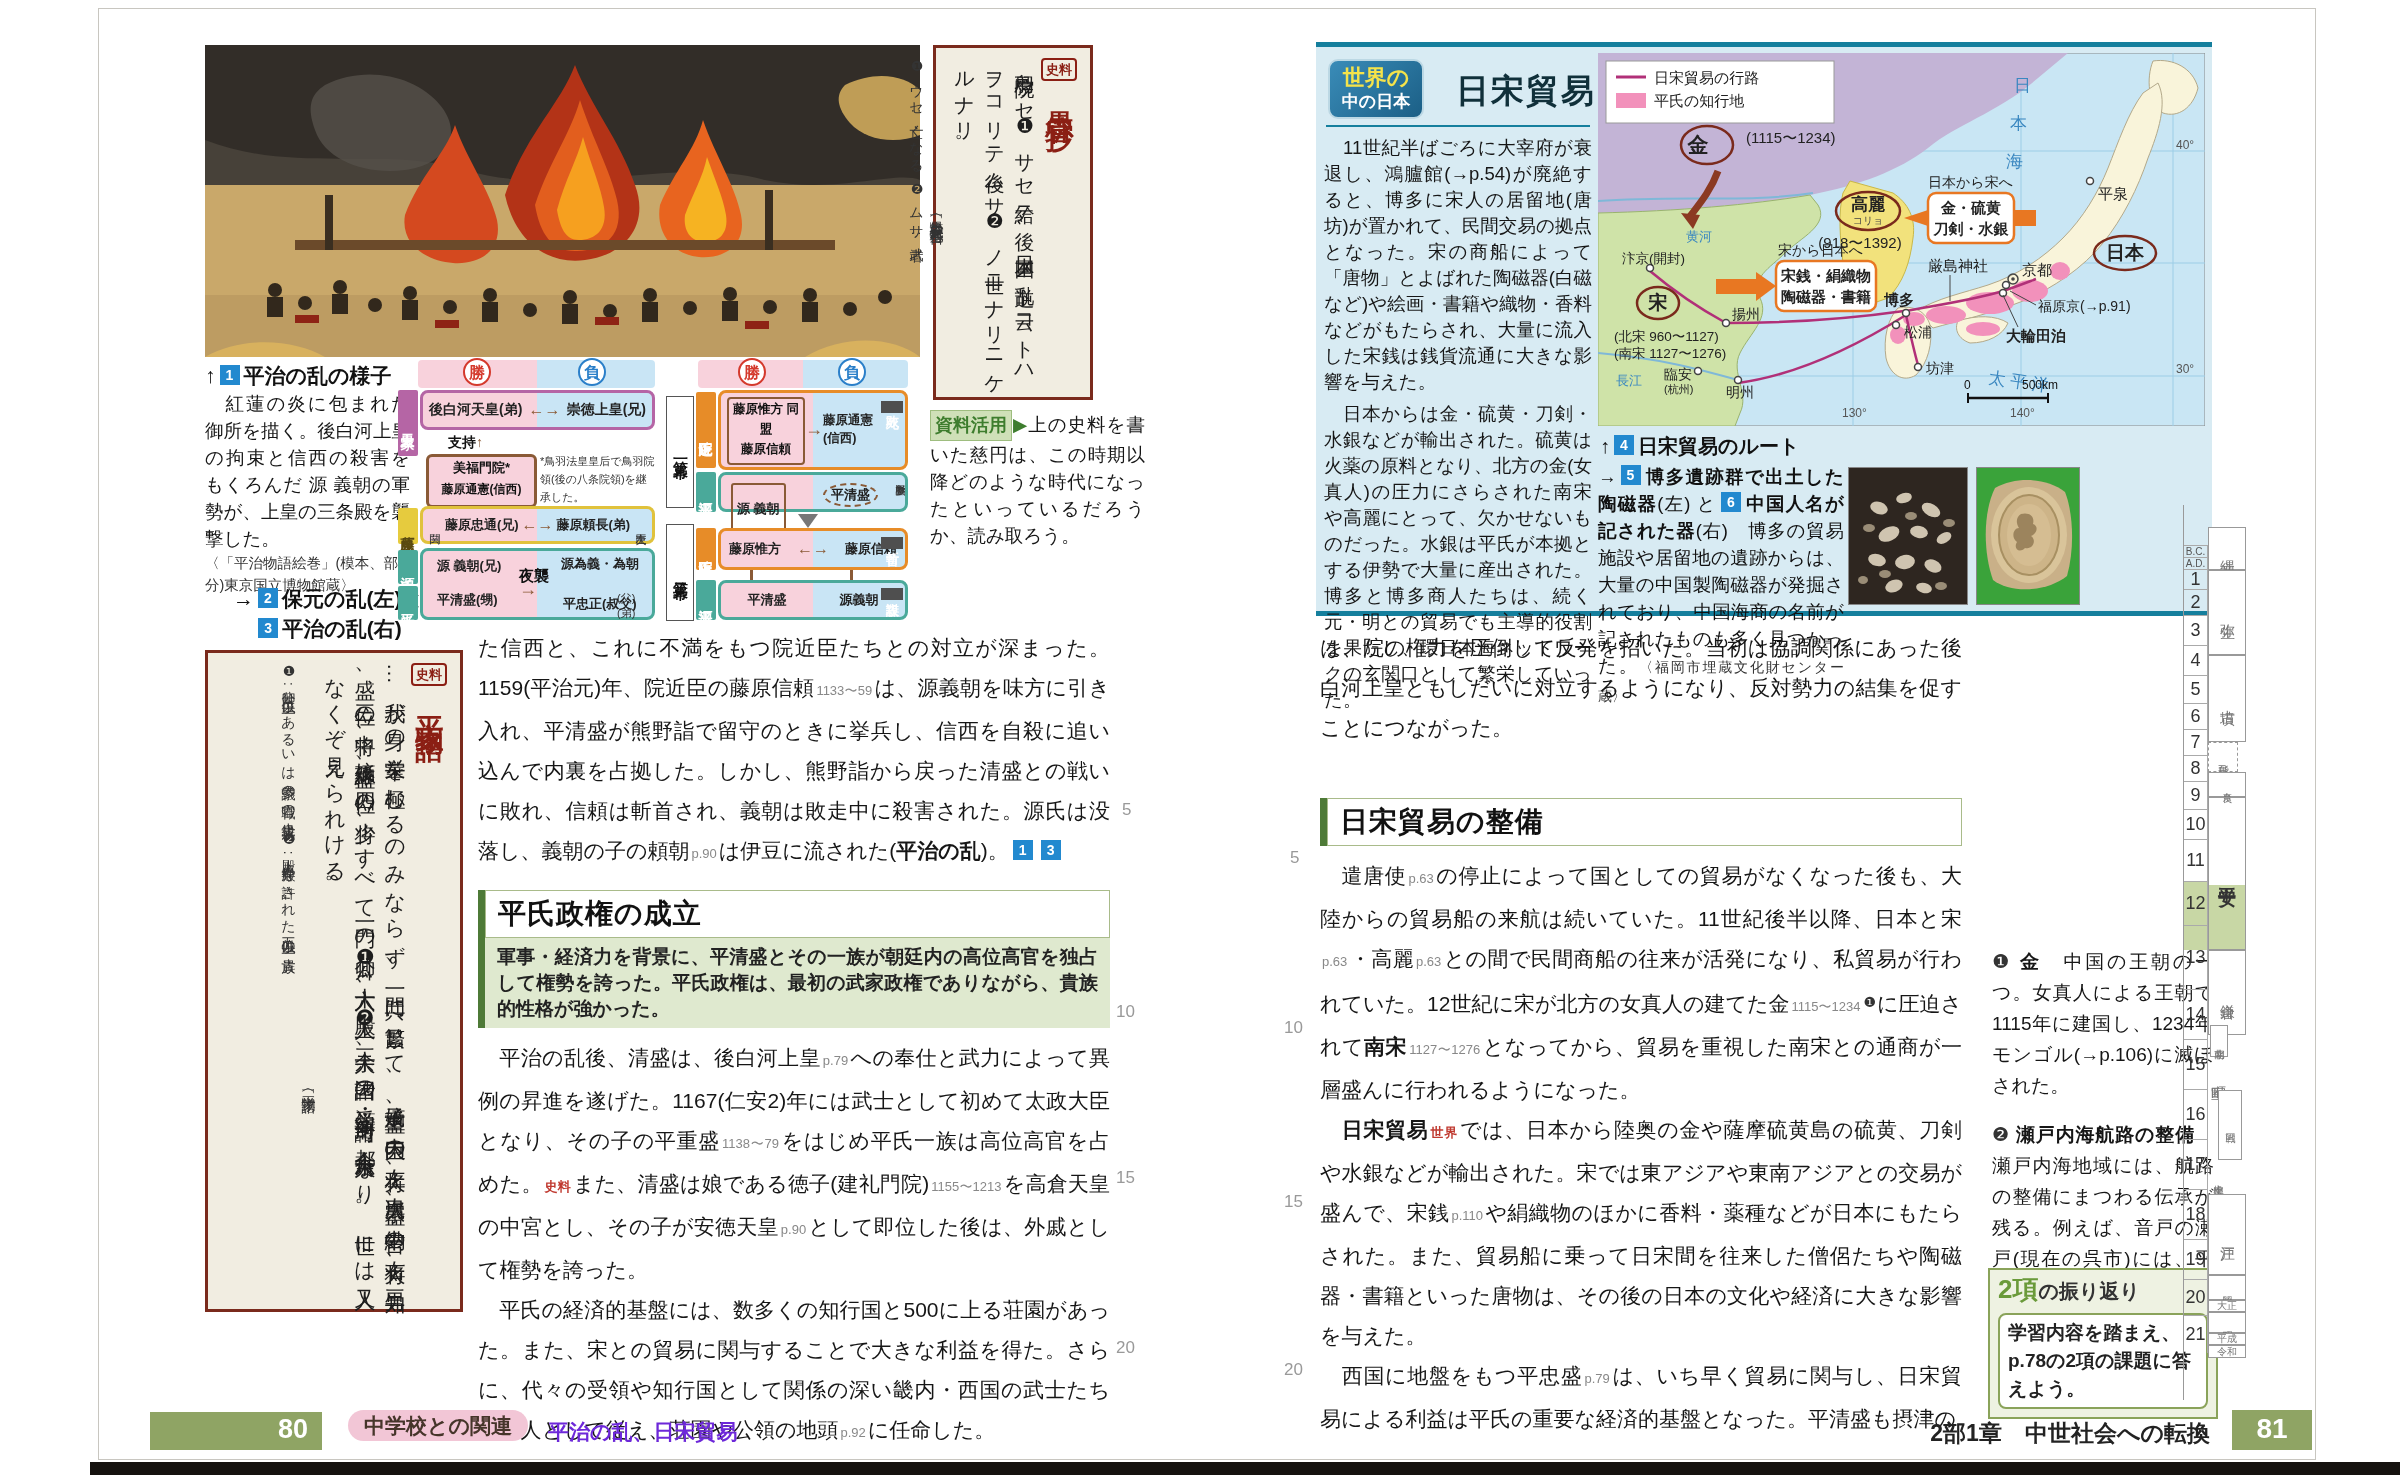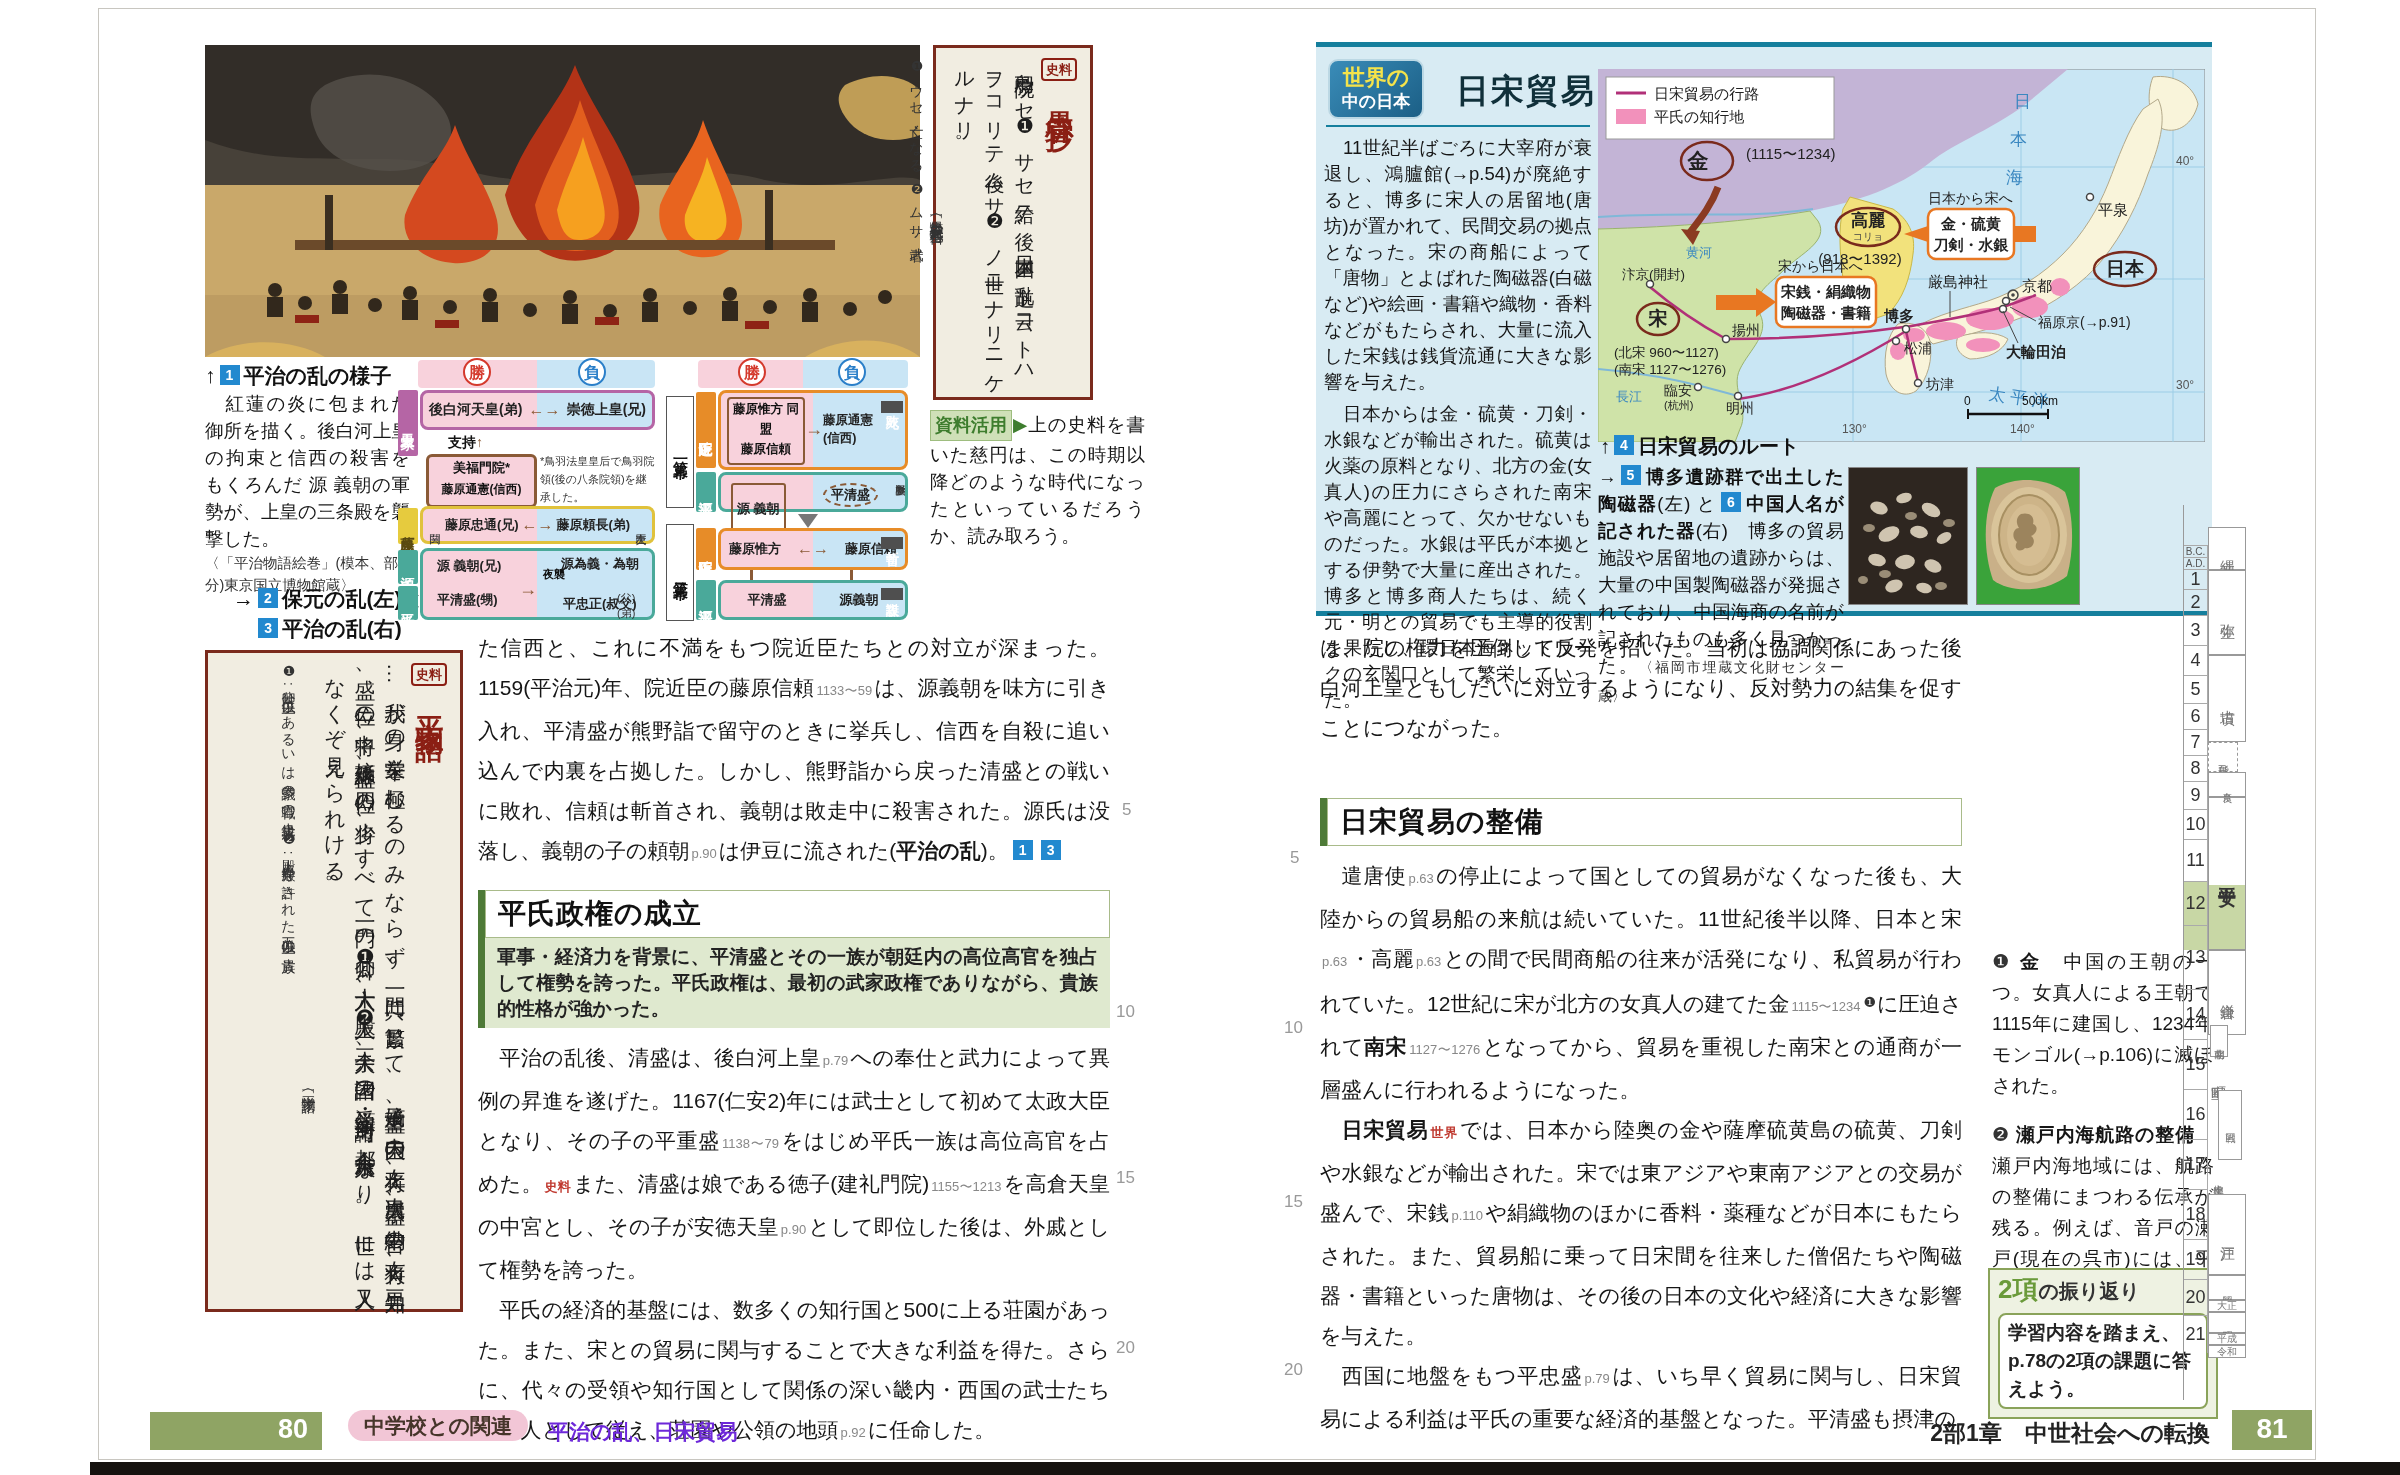--- a/index.html
+++ b/index.html
@@ -218,21 +218,21 @@
       <span class="dg-name" style="font-size:13px;">藤原忠通(兄)</span>
       <span class="brownarrow">←→</span>
       <span class="dg-name" style="font-size:13px;">藤原頼長(弟)</span>
       <span class="dg-small" style="writing-mode:vertical-rl;">左大臣</span>
     </div>
     <div class="dg-tab" style="left:0px;top:194px;width:20px;height:34px;background:#4aa99a;">源氏</div>
     <div class="dg-tab" style="left:0px;top:230px;width:20px;height:34px;background:#4aa99a;">平氏</div>
     <div class="dg-box" style="left:22px;top:192px;width:235px;height:72px;border:3px solid #4aa99a;">
       <span class="abs dg-name" style="left:14px;top:6px;font-size:13px;">源 義朝(兄)</span>
       <span class="abs dg-name" style="left:14px;top:40px;font-size:13px;">平清盛(甥)</span>
-      <span class="abs" style="left:96px;top:16px;font-size:11px;font-weight:bold;margin-left:24px;">夜襲</span>
+      <span class="abs" style="left:96px;top:16px;font-size:15px;font-weight:bold;">夜襲</span>
       <span class="abs brownarrow" style="left:96px;top:28px;font-size:18px;">→</span>
       <span class="abs dg-name" style="left:138px;top:4px;font-size:13px;">源為義・為朝</span>
       <span class="abs dg-small" style="left:150px;top:40px;margin-left:44px;">(父)　(弟)</span>
       <span class="abs dg-name" style="left:140px;top:44px;font-size:13px;">平忠正(叔父)</span>
     </div>
 
     <div class="abs" style="left:300px;top:4px;width:210px;height:28px;background:linear-gradient(to right,#f8d2dc 50%,#c9e5f5 50%);border-radius:4px;">
       <div class="stamp win" style="left:40px;top:-2px;">勝</div>
       <div class="stamp lose" style="left:140px;top:-2px;">負</div>
     </div>
@@ -306,21 +306,21 @@
       <span class="l1">世界の</span>
       <span class="l2">中の日本</span>
     </div>
     <div class="abs wtitle" style="left:140px;top:22px;">日宋貿易と博多の繁栄</div>
     <div class="abs" style="left:10px;top:78px;width:264px;height:2px;background:#157f9d;"></div>
     <div class="abs wtext" style="left:8px;top:88px;width:268px;">
       <p>　11世紀半ばごろに大宰府が衰退し、鴻臚館(→p.54)が廃絶すると、博多に宋人の居留地(唐坊)が置かれて、民間交易の拠点となった。宋の商船によって「唐物」とよばれた陶磁器(白磁など)や絵画・書籍や織物・香料などがもたらされ、大量に流入した宋銭は銭貨流通に大きな影響を与えた。</p>
       <p>　日本からは金・硫黄・刀剣・水銀などが輸出された。硫黄は火薬の原料となり、北方の金(女真人)の圧力にさらされた南宋や高麗にとって、欠かせないものだった。水銀は平氏が本拠とする伊勢で大量に産出された。博多と博多商人たちは、続く元・明との貿易でも主導的役割を果たし、環日本海ネットワークの玄関口として繁栄していった。</p>
     </div>
 
-    <div class="abs" style="left:282px;top:6px;width:663px;height:373px;margin-top:16px;">
+    <div class="abs" style="left:282px;top:6px;width:663px;height:373px;">
       <svg width="607" height="373" viewBox="0 0 607 373">
         <rect width="607" height="373" fill="#c9e6f4" stroke="#888"></rect>
         <g stroke="#9ccde6" stroke-width="1">
           <line x1="90" y1="0" x2="90" y2="373"></line>
             <line x1="255" y1="0" x2="255" y2="373"></line>
           <line x1="423" y1="0" x2="423" y2="373"></line>
             <line x1="575" y1="0" x2="575" y2="373"></line>
           <line x1="0" y1="98" x2="607" y2="98"></line>
             <line x1="0" y1="210" x2="607" y2="210"></line>
           <line x1="0" y1="323" x2="607" y2="323"></line>

